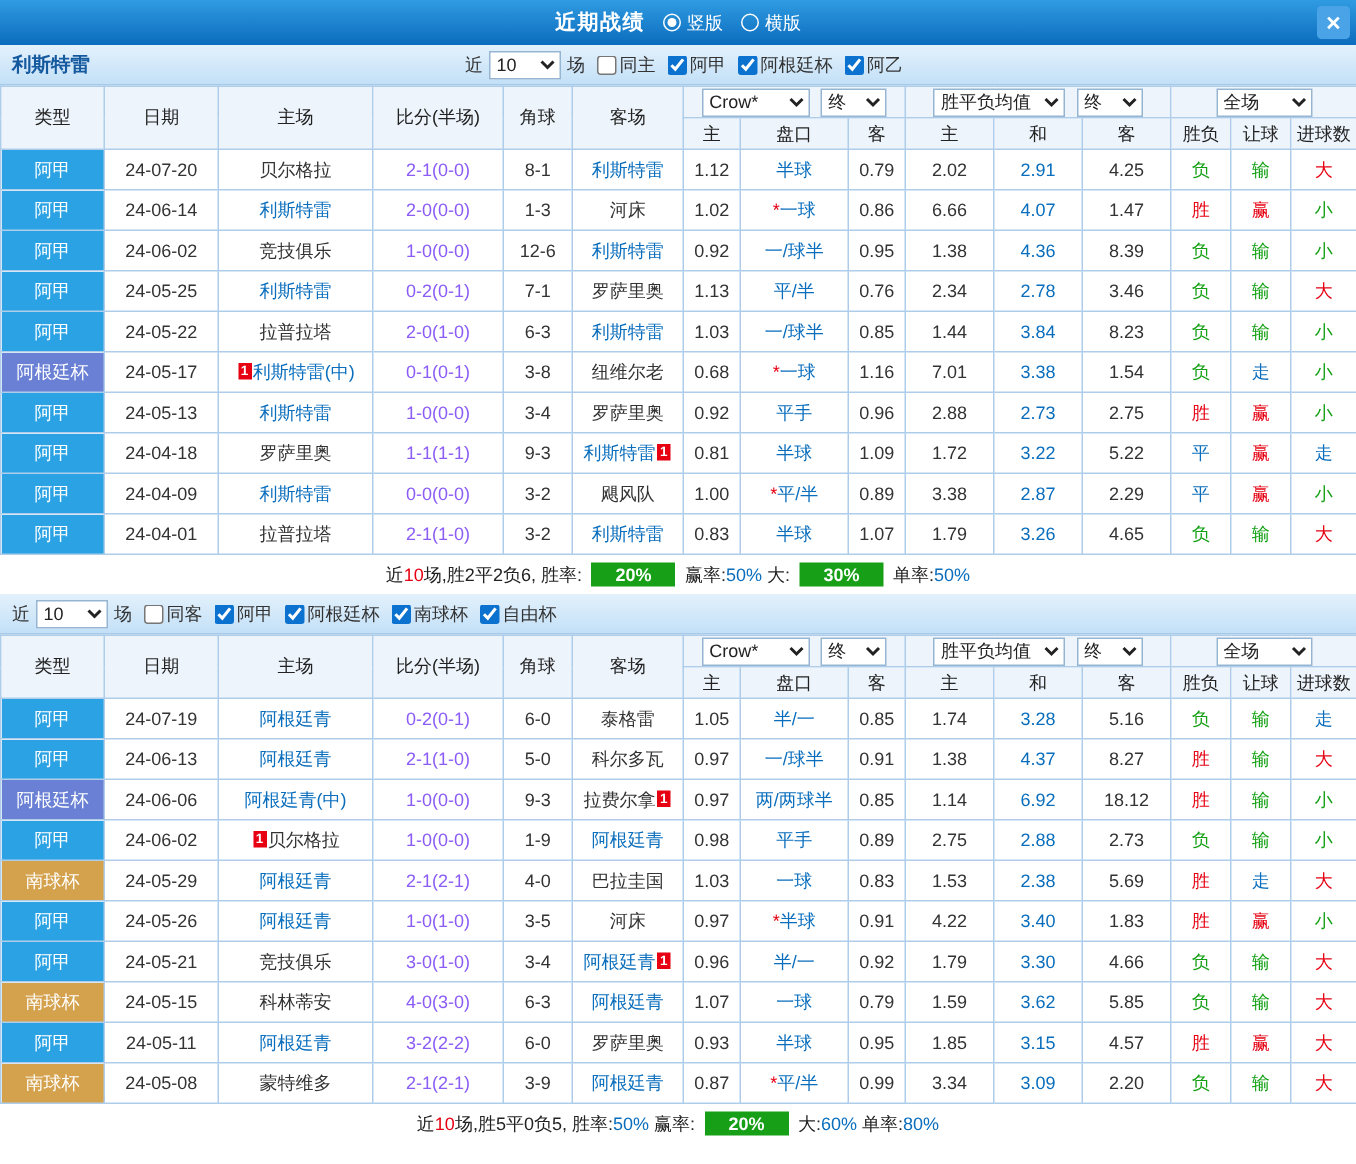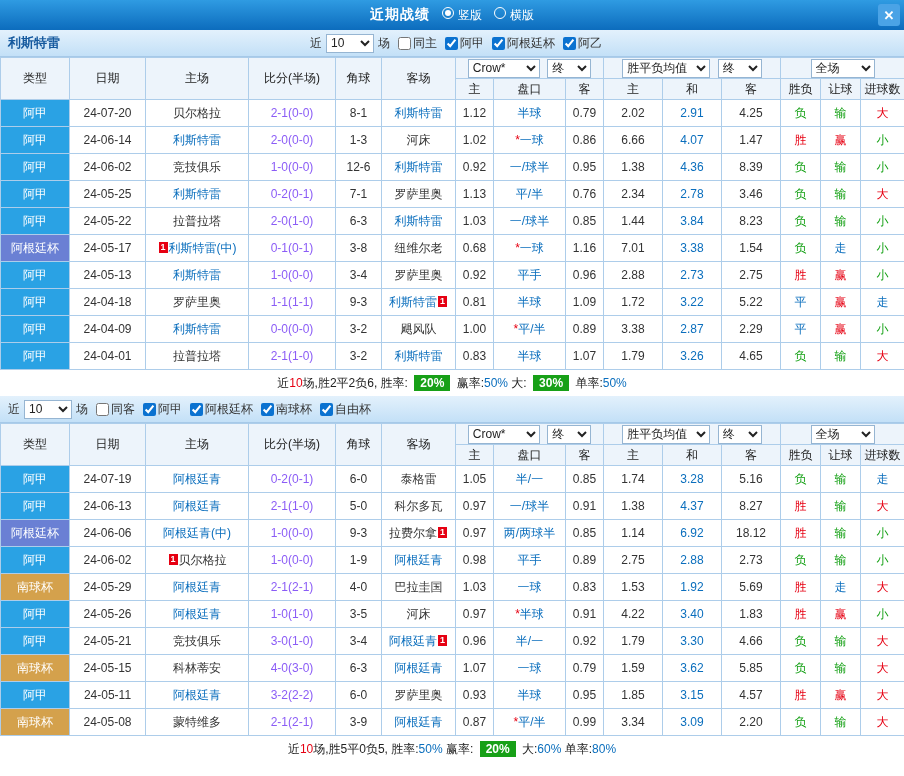--- a/index.html
+++ b/index.html
@@ -3,21 +3,21 @@
 <meta charset="utf-8">
 <style>
   *{box-sizing:border-box;margin:0;padding:0;}
   html,body{width:904px;height:776px;overflow:hidden;background:#fff;
     font-family:"Liberation Sans",sans-serif;}
   
   .titlebar{height:30px;background:linear-gradient(#2f9be2,#0c6cbd);
     display:flex;align-items:center;justify-content:center;gap:12px;
     position:relative;color:#fff;}
   .title{font-size:14px;font-weight:bold;letter-spacing:1px;}
-  .radio-opt{display:flex;gap:4px;font-size:12px;cursor:pointer;}
+  .radio-opt{display:flex;align-items:center;gap:4px;font-size:12px;cursor:pointer;}
   .radio-circle{width:12px;height:12px;border:1px solid #fff;border-radius:50%;
     position:relative;display:inline-block;}
   .radio-circle.sel::after{content:"";position:absolute;left:2px;top:2px;right:2px;bottom:2px;
     background:#fff;border-radius:50%;}
   .close-btn{position:absolute;right:4px;top:4px;width:22px;height:22px;background:#4aa3e6;
     border-radius:3px;color:#fff;font-size:13px;font-weight:bold;display:flex;
     align-items:center;justify-content:center;cursor:pointer;}
   
   .section-bar{height:27px;background:linear-gradient(#e3f1fc,#c3e0f7);
     border-bottom:1px solid #a6c9e8;display:flex;align-items:center;
@@ -53,21 +53,21 @@
   .res-d{color:#0a6ebd;}
   .card{display:inline-block;background:#e60012;color:#fff;font-size:9px;line-height:11px;
     height:11px;min-width:9px;padding:0 1px;font-weight:bold;vertical-align:2px;margin:0 1px;}
   
   .stats{height:26px;display:flex;align-items:center;justify-content:center;
     font-size:12px;color:#222;}
   .stats span{white-space:pre;}
   .seg-t{color:#222;}
   .seg-r{color:#e60012;}
   .seg-b{color:#0a6ebd;}
-  .seg-g{background:#17a017;color:#fff;font-weight:bold;padding:1px 6px;margin:0 3px;}
+  .seg-g{background:#17a017;color:#fff;font-weight:bold;padding:1px 16px;margin:0 3px;}
 </style>
 </head>
 <body>
 
 <div class="titlebar">
   <span class="title">近期战绩</span>
   <span class="radio-opt">
     <span class="radio-circle sel"></span>
     <span>竖版</span>
   </span>
@@ -501,21 +501,21 @@
           <td class="lg-south">南球杯</td>
           <td>24-05-29</td>
           <td><span class="focal">阿根廷青</span></td>
           <td class="score">2-1(2-1)</td>
           <td>4-0</td>
           <td><span>巴拉圭国</span></td>
           <td>1.03</td>
           <td class="hline">一球</td>
           <td>0.83</td>
           <td>1.53</td>
-          <td class="edraw">1.92</td>
+          <td class="edraw">2.38</td>
           <td>5.69</td>
           <td class="res-w">胜</td>
           <td class="res-d">走</td>
           <td class="res-w">大</td>
         </tr>
         <tr>
           <td class="lg-ajia">阿甲</td>
           <td>24-05-26</td>
           <td><span class="focal">阿根廷青</span></td>
           <td class="score">1-0(1-0)</td>

